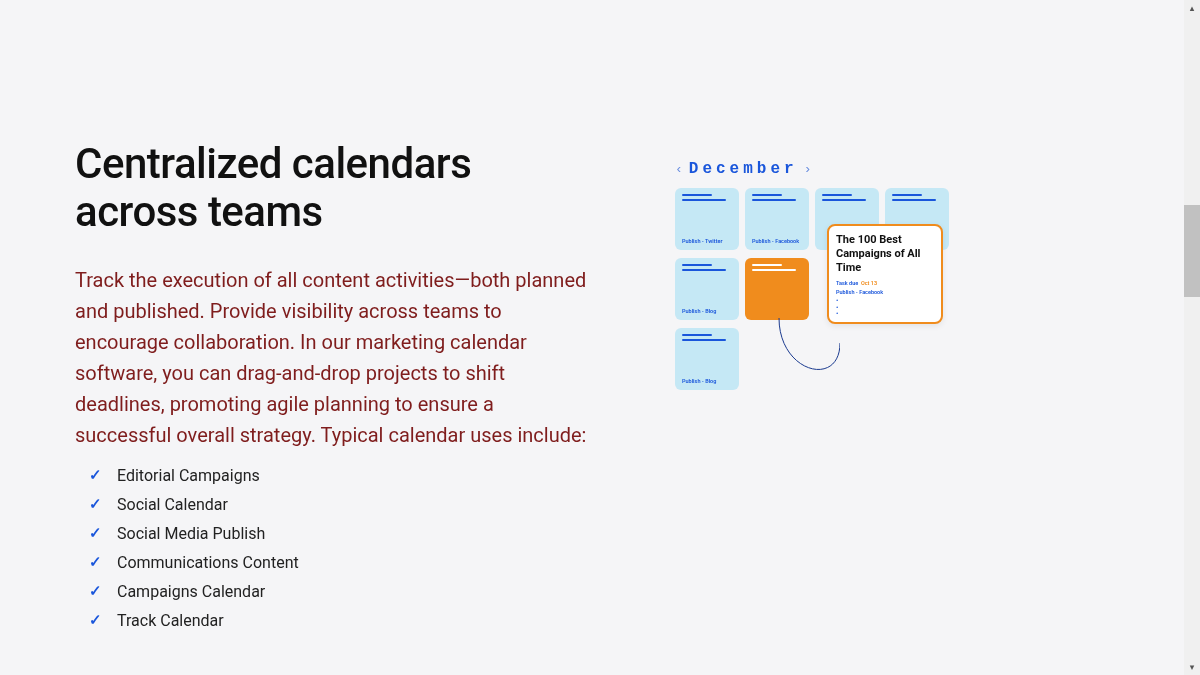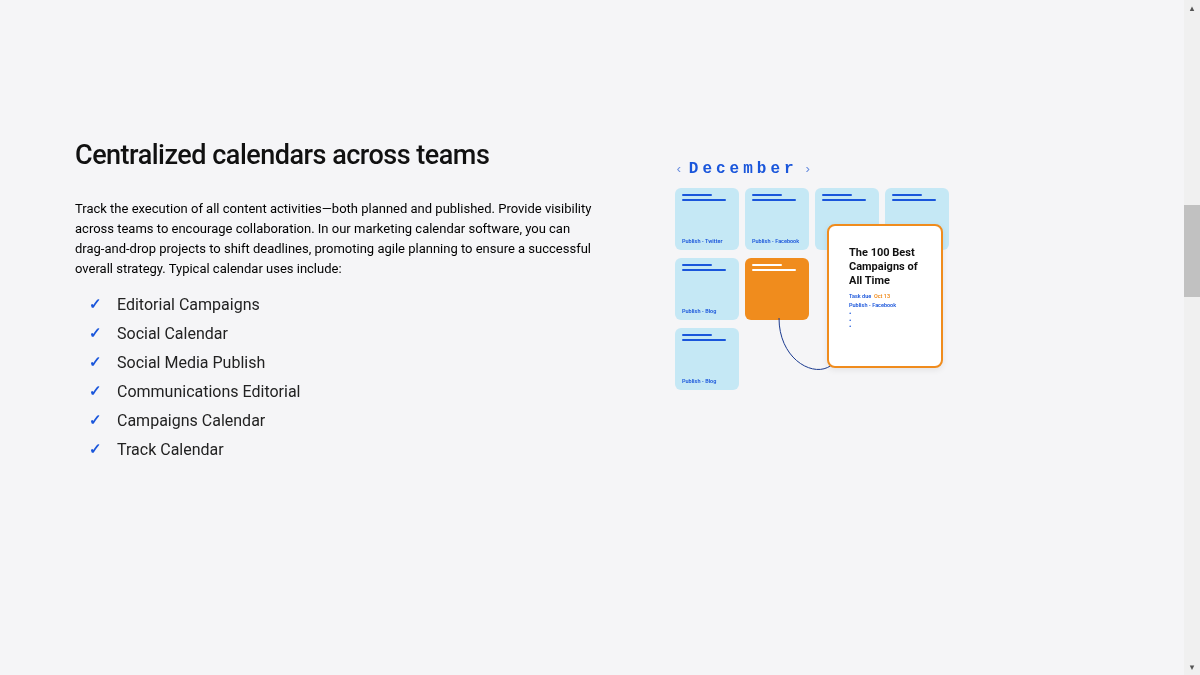--- a/index.html
+++ b/index.html
@@ -43,31 +43,31 @@
   }
   .page {
     display: flex;
     padding: 140px 80px 0 75px;
     gap: 80px;
   }
   .left {
     flex: 0 0 520px;
   }
   h2 {
-    font-size: 27px;
+    font-size: 42px;
     font-weight: 500;
     line-height: 1.15;
     color: #111;
     margin-bottom: 28px;
     letter-spacing: -0.5px;
   }
   .desc {
-    font-size: 13px;
+    font-size: 20px;
     line-height: 1.55;
-    color: #000000;
+    color: #7f1d1d;
     margin-bottom: 10px;
   }
   ul.checklist {
     list-style: none;
     padding-left: 14px;
   }
   ul.checklist li {
     display: flex;
     align-items: center;
     gap: 14px;
@@ -119,25 +119,25 @@
   .card .line1 { height: 2px; width: 30px; background: #1a56db; border-radius: 1px; }
   .card .line2 { height: 2px; width: 44px; background: #1a56db; border-radius: 1px; }
   .card .tag { font-size: 5.5px; color: #1a56db; font-weight: 600; }
   .card.orange { background: #f08c1d; }
   .card.orange .line1, .card.orange .line2 { background: #fff; }
   .big-card {
     position: absolute;
     left: 152px;
     top: 36px;
     width: 116px;
-    height: 144px;
+    height: 100px;
     background: #fff;
     border: 2px solid #f08c1d;
     border-radius: 8px;
-    padding: 20px;
+    padding: 7px;
     box-shadow: 0 2px 6px rgba(0,0,0,0.08);
   }
   .big-card .title {
     font-size: 11px;
     font-weight: 700;
     color: #111;
     line-height: 1.25;
     margin-bottom: 6px;
   }
   .big-card .task {
@@ -176,21 +176,21 @@
       <li>
           <span class="check">✓</span>
           <span>Social Calendar</span>
         </li>
       <li>
           <span class="check">✓</span>
           <span>Social Media Publish</span>
         </li>
       <li>
           <span class="check">✓</span>
-          <span>Communications Editorial</span>
+          <span>Communications Content</span>
         </li>
       <li>
           <span class="check">✓</span>
           <span>Campaigns Calendar</span>
         </li>
       <li>
           <span class="check">✓</span>
           <span>Track Calendar</span>
         </li>
     </ul>

